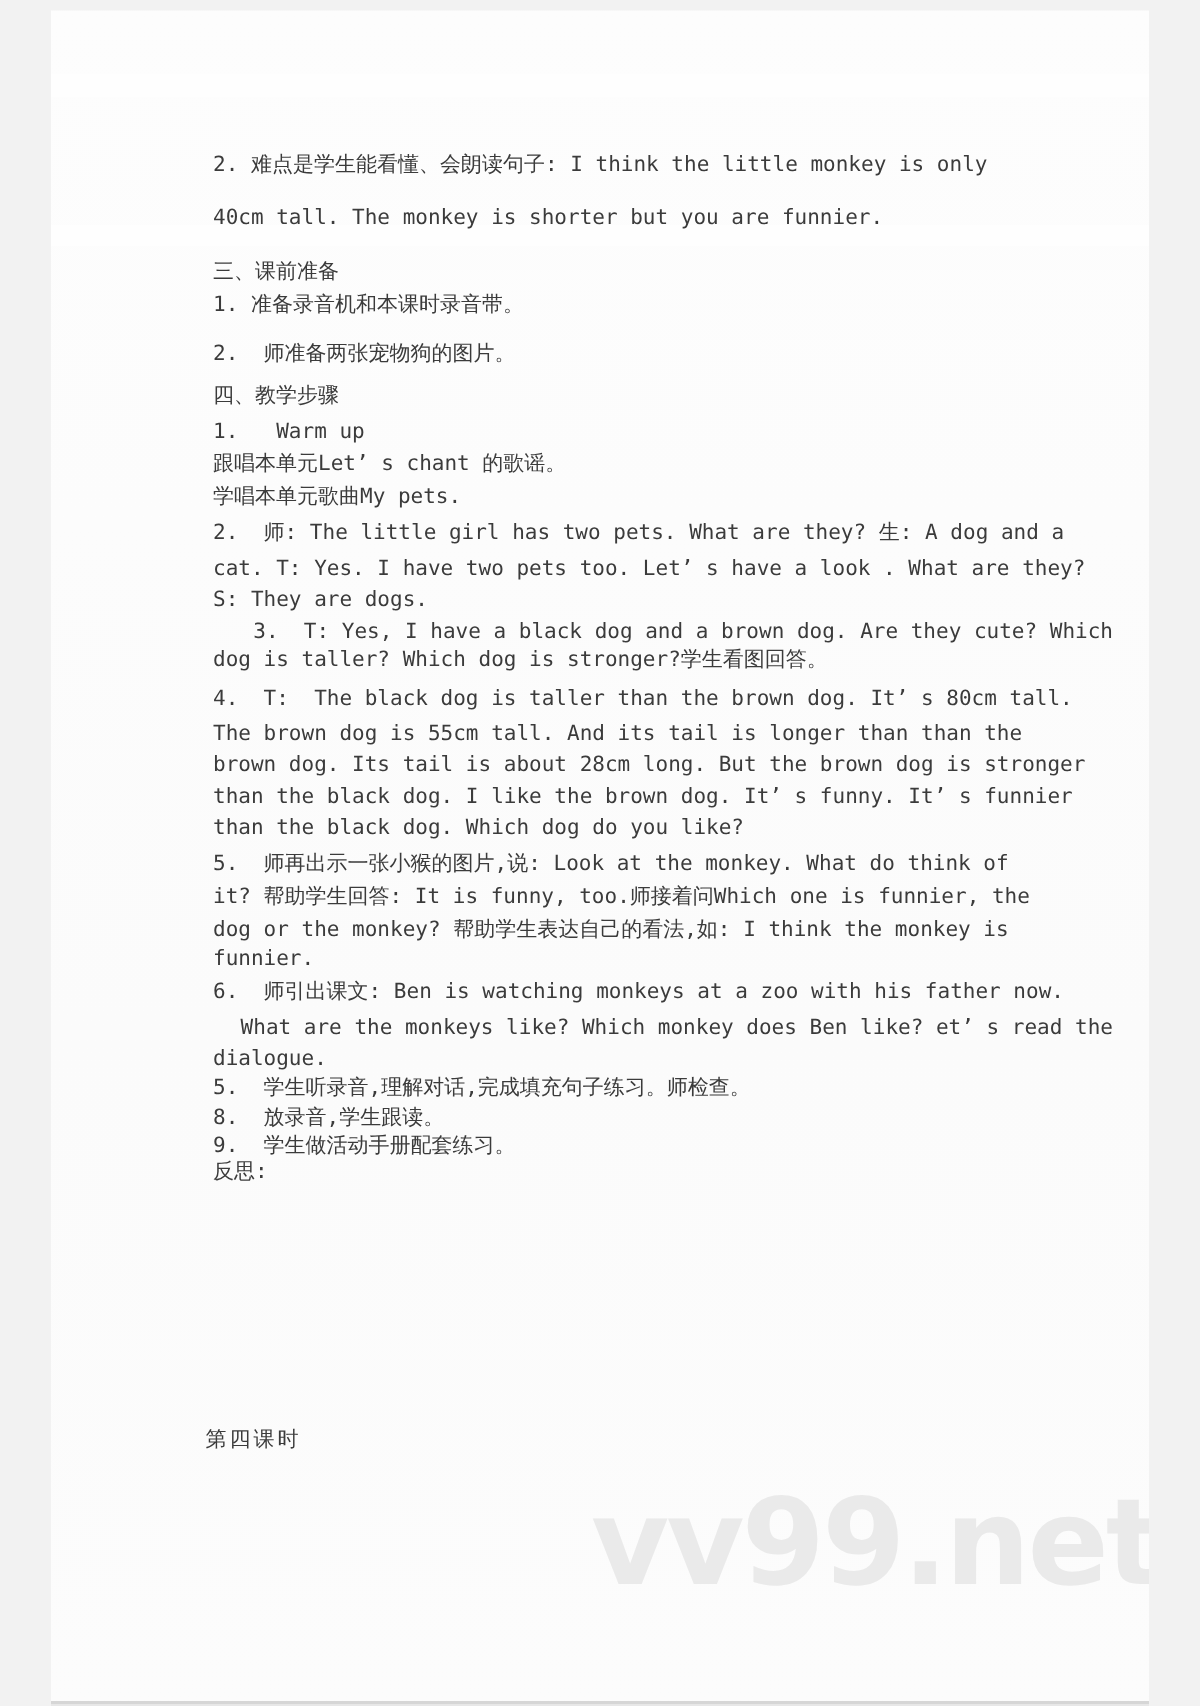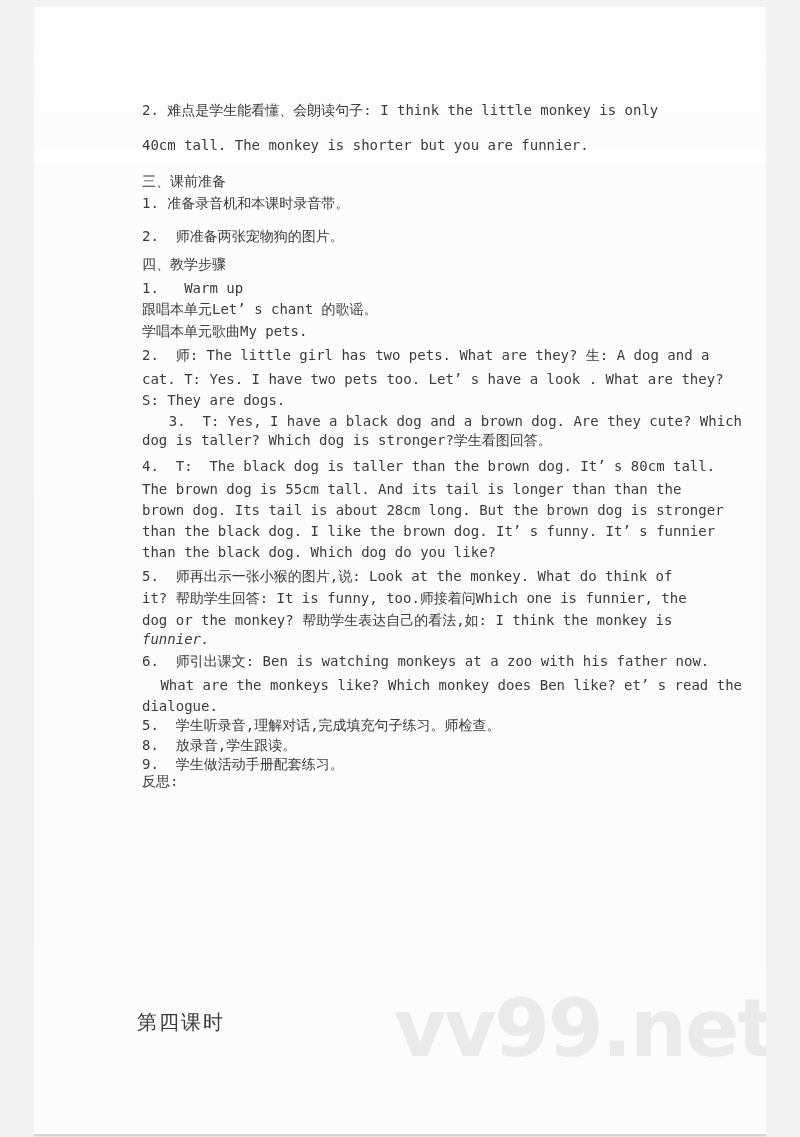--- a/index.html
+++ b/index.html
@@ -48,22 +48,22 @@
     font-size: 80px;
     line-height: 80px;
     letter-spacing: -2px;
     color: #eaeaea;
     user-select: none;
     pointer-events: none;
   }
   .footer-label {
     position: absolute;
     left: 103px;
-    top: 1006px;
-    font-size: 20px;
+    top: 944px;
+    font-size: 14px;
     line-height: 18px;
     color: #3b3b3b;
     letter-spacing: 2px;
   }
   .bottom-band {
     position: absolute;
     left: 0;
     right: 0;
     bottom: 0;
     height: 8px;
@@ -94,21 +94,21 @@
       <div class="doc-line" style="margin-top: 0px; text-align: right;">3.  T: Yes, I have a black dog and a brown dog. Are they cute? Which</div>
       <div class="doc-line" style="margin-top: -2px;">dog is taller? Which dog is stronger?学生看图回答。</div>
       <div class="doc-line" style="margin-top: 5px;">4.  T:  The black dog is taller than the brown dog. It’ s 80cm tall.</div>
       <div class="doc-line" style="margin-top: 2px;">The brown dog is 55cm tall. And its tail is longer than than the</div>
       <div class="doc-line" style="margin-top: 0px;">brown dog. Its tail is about 28cm long. But the brown dog is stronger</div>
       <div class="doc-line" style="margin-top: 0px;">than the black dog. I like the brown dog. It’ s funny. It’ s funnier</div>
       <div class="doc-line" style="margin-top: 0px;">than the black dog. Which dog do you like?</div>
       <div class="doc-line" style="margin-top: 3px;">5.  师再出示一张小猴的图片,说: Look at the monkey. What do think of</div>
       <div class="doc-line" style="margin-top: 1px;">it? 帮助学生回答: It is funny, too.师接着问Which one is funnier, the</div>
       <div class="doc-line" style="margin-top: 1px;">dog or the monkey? 帮助学生表达自己的看法,如: I think the monkey is</div>
-      <div class="doc-line" style="margin-top: -2px; font-style: italic;">funnier.</div>
+      <div class="doc-line" style="margin-top: -2px;">funnier.</div>
       <div class="doc-line" style="margin-top: 1px;">6.  师引出课文: Ben is watching monkeys at a zoo with his father now.</div>
       <div class="doc-line" style="margin-top: 3px; text-align: right;">What are the monkeys like? Which monkey does Ben like? et’ s read the</div>
       <div class="doc-line" style="margin-top: 0px;">dialogue.</div>
       <div class="doc-line" style="margin-top: -2px;">5.  学生听录音,理解对话,完成填充句子练习。师检查。</div>
       <div class="doc-line" style="margin-top: -1px;">8.  放录音,学生跟读。</div>
       <div class="doc-line" style="margin-top: -2px;">9.  学生做活动手册配套练习。</div>
       <div class="doc-line" style="margin-top: -4px;">反思:</div>
     </div>
 
   <div class="watermark">vv99.net</div>

